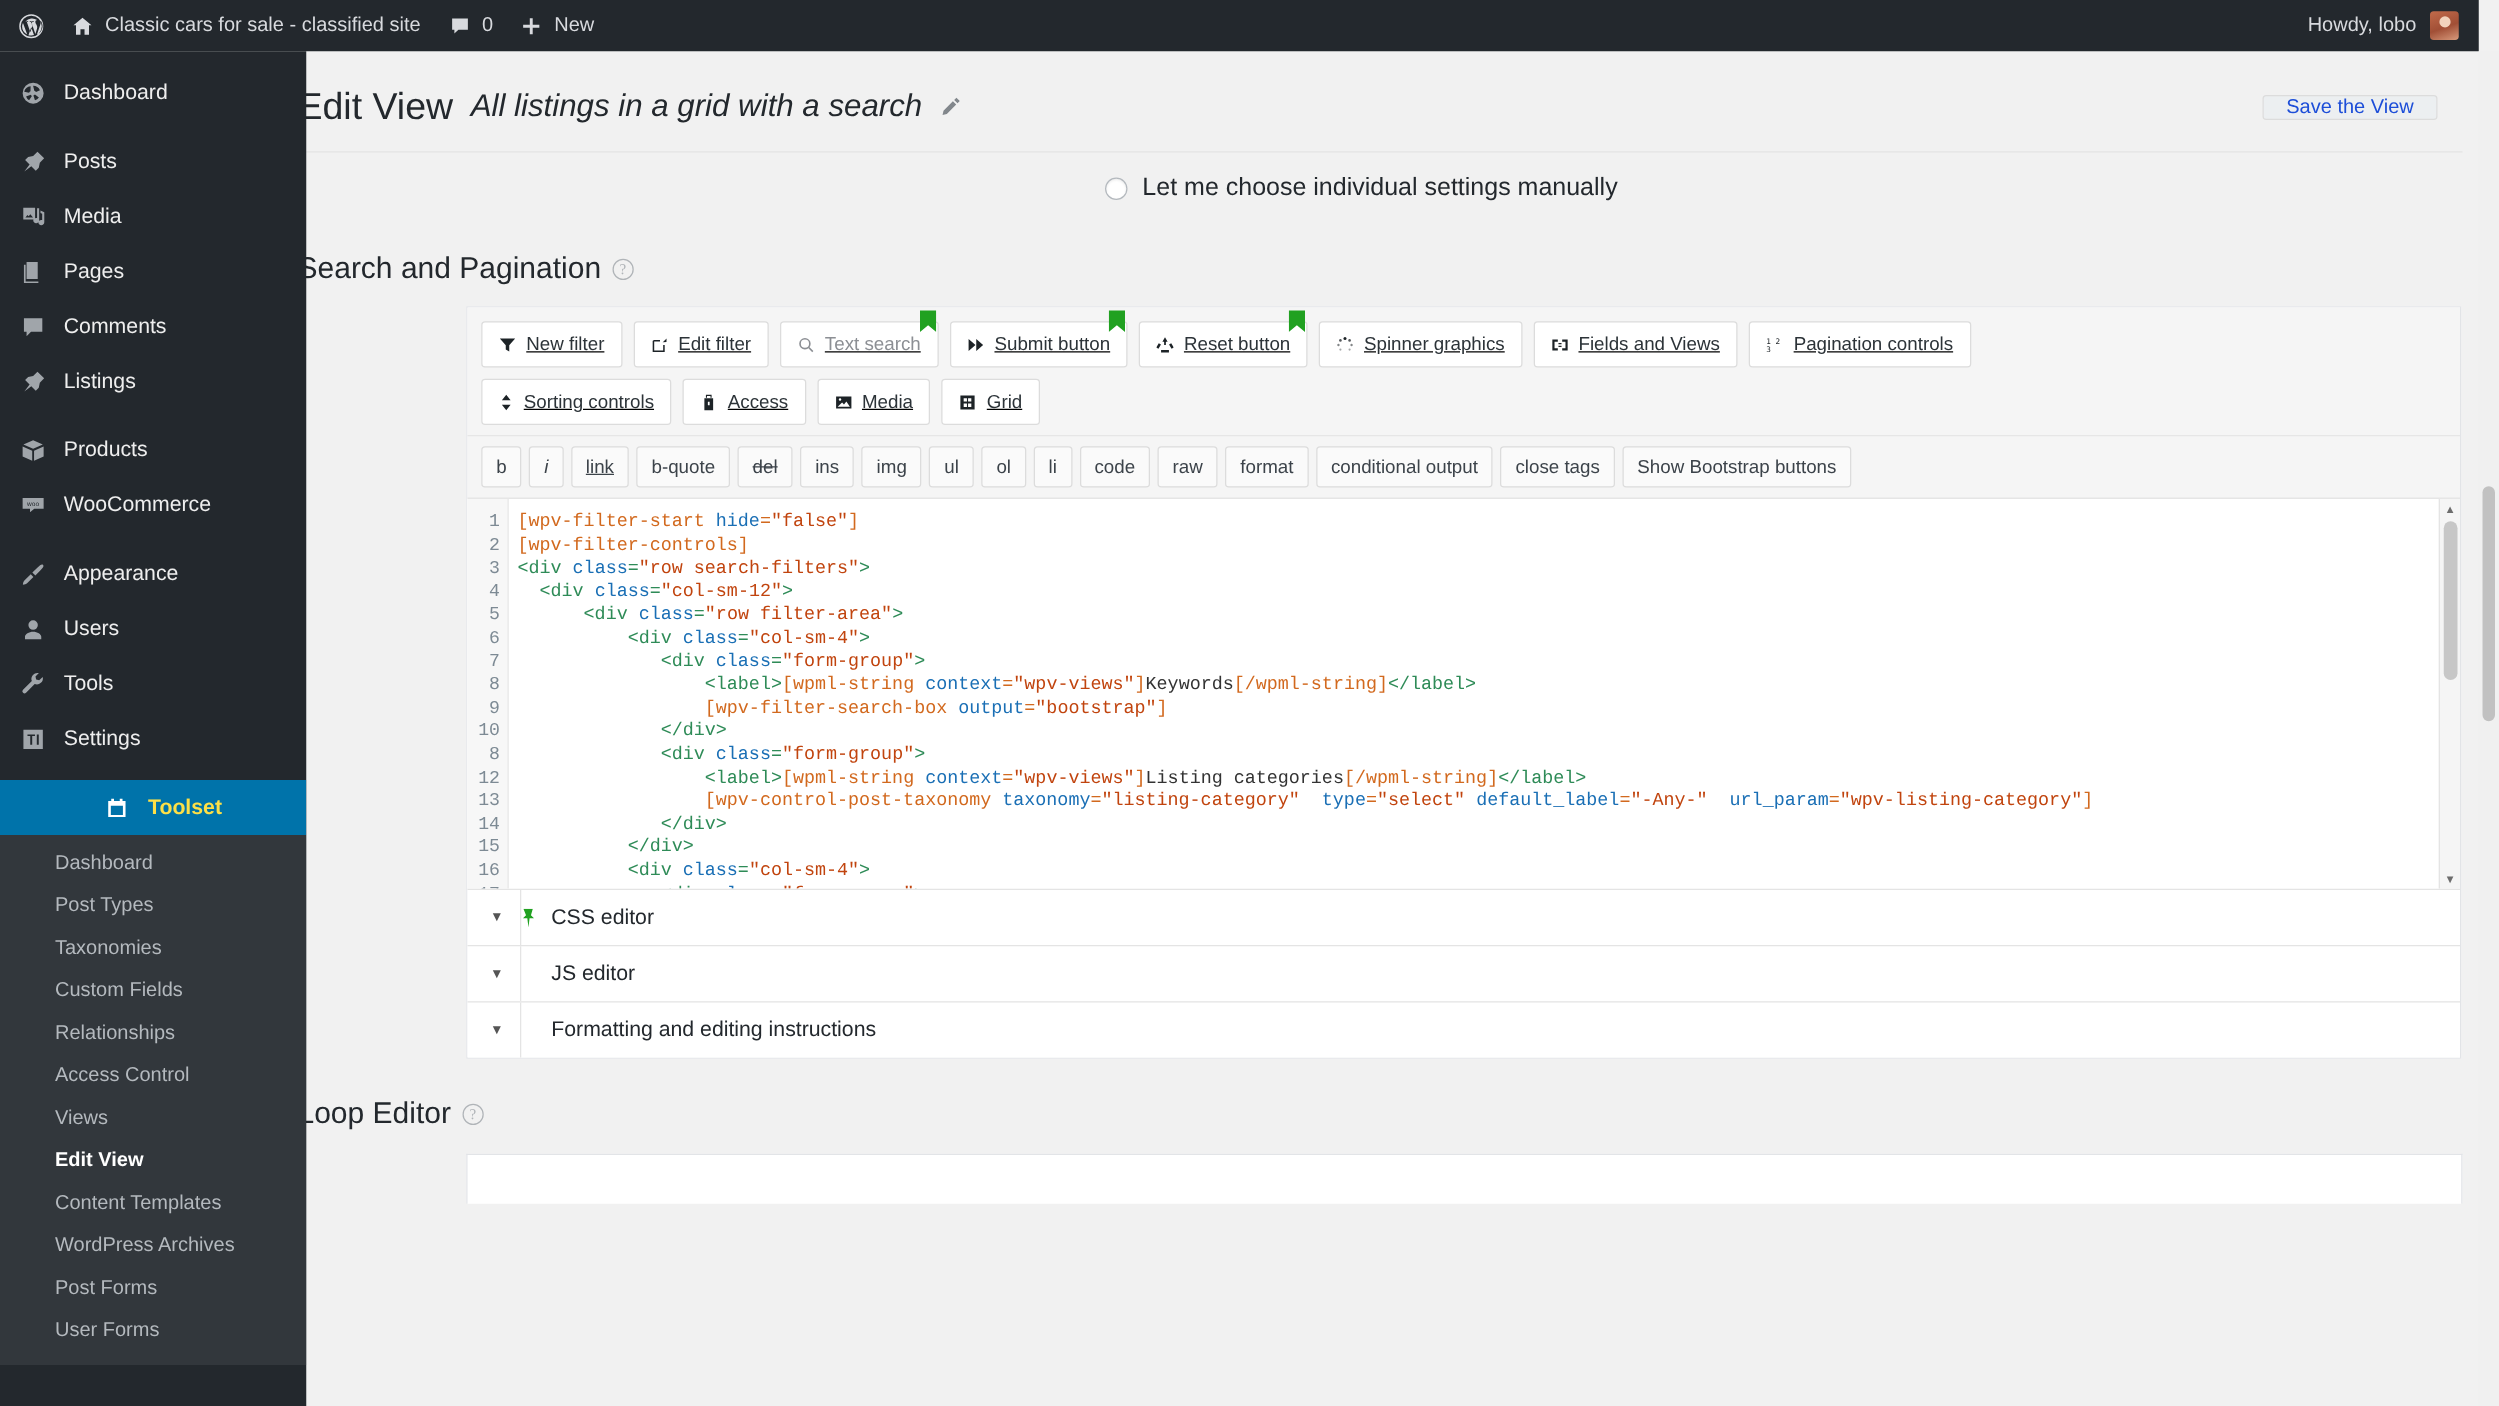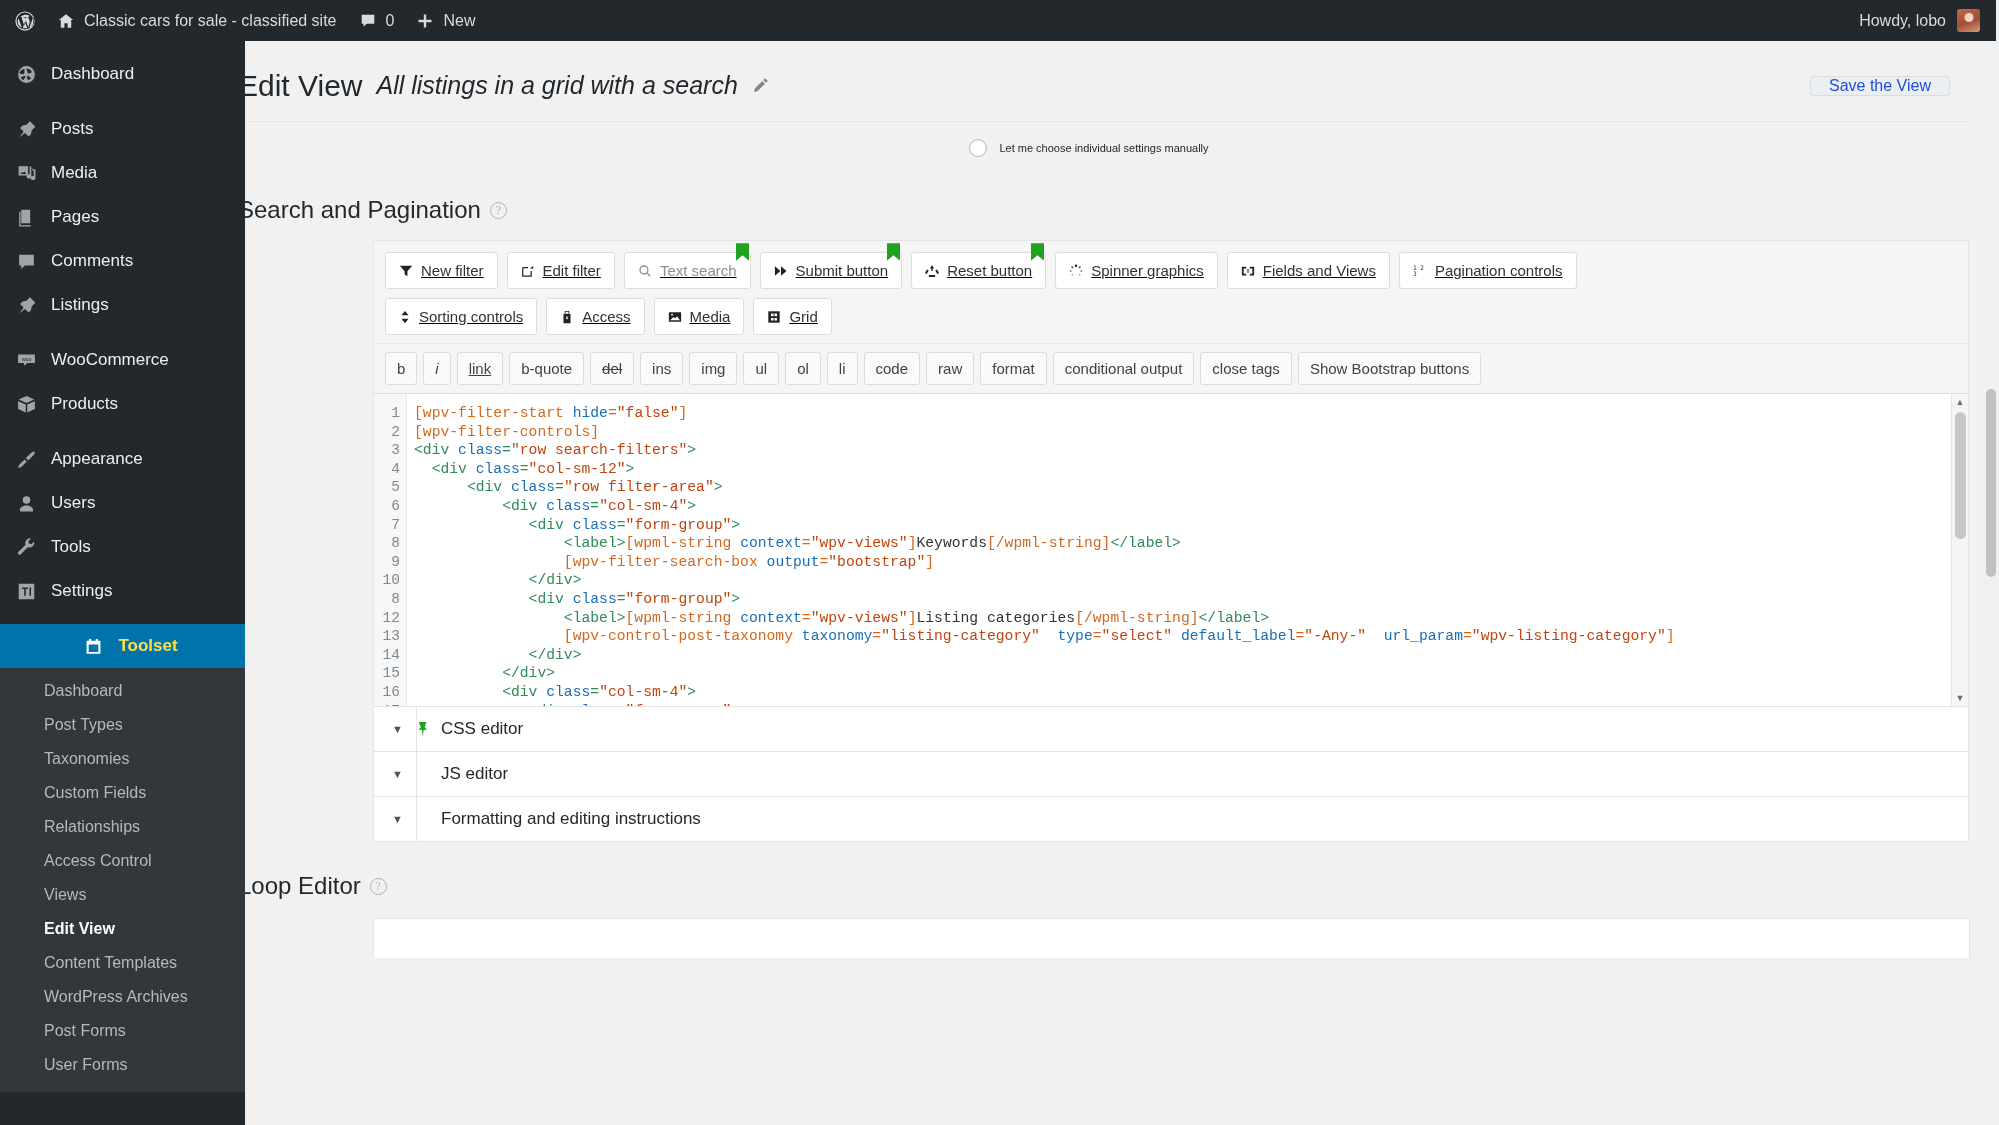--- a/index.html
+++ b/index.html
@@ -7,21 +7,21 @@
     margin: 0; padding: 0;
     width: 1999px; height: 1125px;
     overflow: hidden;
     background: #f1f1f1;
     font-family: "Liberation Sans", sans-serif;
     -webkit-font-smoothing: antialiased;
   }
 
   
   #adminbar {
-    position: absolute; top: 0; left: 0; right: 3px; height: 41px;
+    position: absolute; top: 0; left: 0; right: 16px; height: 41px;
     background: #23282d; color: #eee;
     display: flex; align-items: center;
     font-size: 16px; z-index: 50;
   }
   .ab-item {
     display: flex; align-items: center; gap: 9px;
     height: 41px; padding: 0 11px; color: #d8dade;
     white-space: nowrap;
   }
   .ab-logo { padding-left: 14px; padding-right: 10px; }
@@ -96,21 +96,21 @@
 
   .radio-row {
     display: flex; align-items: center; justify-content: center;
     gap: 12px; padding: 17px 0 6px 0; margin-left: -30px;
   }
   .radio-circle {
     width: 18px; height: 18px; border-radius: 50%;
     border: 1px solid #b4b9be; background: #fff; display:inline-block;
     box-shadow: inset 0 1px 2px rgba(0,0,0,.08);
   }
-  .radio-label { font-size: 11px; color: #23282d; }
+  .radio-label { font-size: 20px; color: #23282d; }
 
   .section-head {
     display: flex; align-items: center; gap: 9px;
     font-size: 24px; color: #23282d; font-weight: 400;
     margin: 33px 0 16px 0;
   }
   .help-dot {
     width: 17px; height: 17px; border-radius: 50%;
     border: 1px solid #b0b4b8; color: #b0b4b8;
     font-size: 12px; line-height: 15px; text-align: center;
@@ -328,34 +328,34 @@
         </svg>
     </span>
     <span>Listings</span>
   </div>
 
   <div class="menu-sep"></div>
 
   <div class="menu-top">
     <span class="mi">
       <svg class="icn" width="21" height="21" viewBox="0 0 20 20" fill="currentColor">
+          <path d="M10 2 2.6 5.3 10 8.6l7.4-3.3L10 2ZM2 6.8v7.6l7.3 3.3V10L2 6.8Zm16 0L10.7 10v7.7l7.3-3.3V6.8Z"></path>
+        </svg>
+    </span>
+    <span>Products</span>
+  </div>
+
+  <div class="menu-top">
+    <span class="mi">
+      <svg class="icn" width="21" height="21" viewBox="0 0 20 20" fill="currentColor">
         <path d="M2 4.2h16v8.2h-7.1L7.6 15v-2.6H2V4.2Z"></path>
         <text x="10" y="10.3" font-size="5" fill="#23282d" text-anchor="middle" font-family="sans-serif">woo</text>
       </svg>
     </span>
     <span>WooCommerce</span>
-  </div>
-
-  <div class="menu-top">
-    <span class="mi">
-      <svg class="icn" width="21" height="21" viewBox="0 0 20 20" fill="currentColor">
-          <path d="M10 2 2.6 5.3 10 8.6l7.4-3.3L10 2ZM2 6.8v7.6l7.3 3.3V10L2 6.8Zm16 0L10.7 10v7.7l7.3-3.3V6.8Z"></path>
-        </svg>
-    </span>
-    <span>Products</span>
   </div>
 
   <div class="menu-sep"></div>
 
   <div class="menu-top">
     <span class="mi">
       <svg class="icn" width="21" height="21" viewBox="0 0 20 20" fill="currentColor">
           <path d="M16.8 2.4c-1 0-1.9.9-3.2 2.1L9.4 8.6l2.3 2.3 4.1-4.2c1.2-1.3 2.1-2.2 2.1-3.2 0-.6-.5-1.1-1.1-1.1ZM8.2 9.9 3.5 14.5c-.9.9-1.2 2.1-1.3 3.4 1.3-.1 2.5-.4 3.4-1.3l4.6-4.6-2-2.1Z"></path>
         </svg>
     </span>

